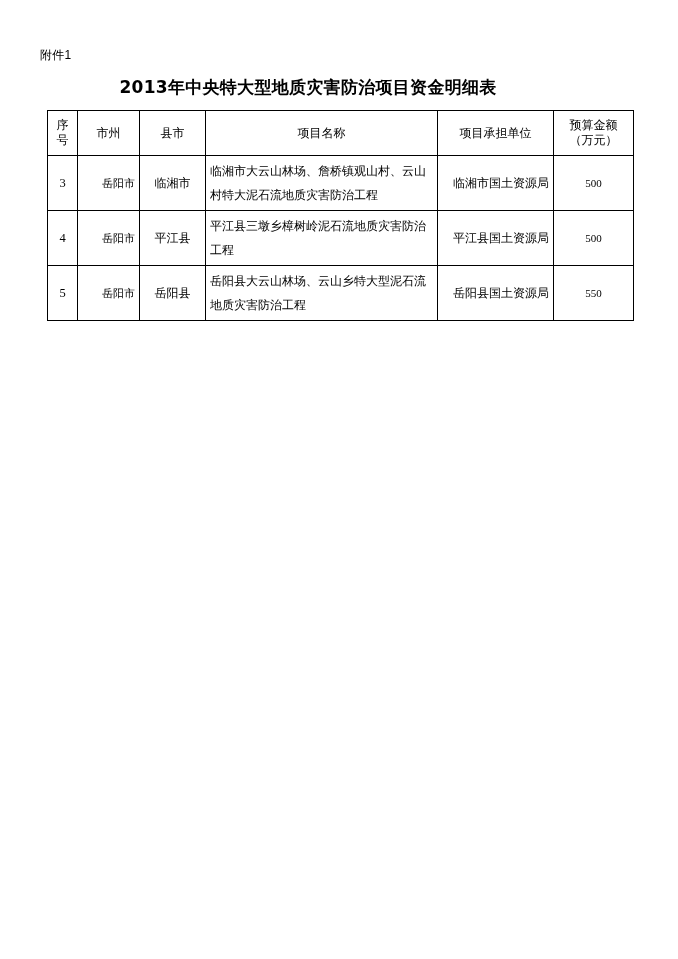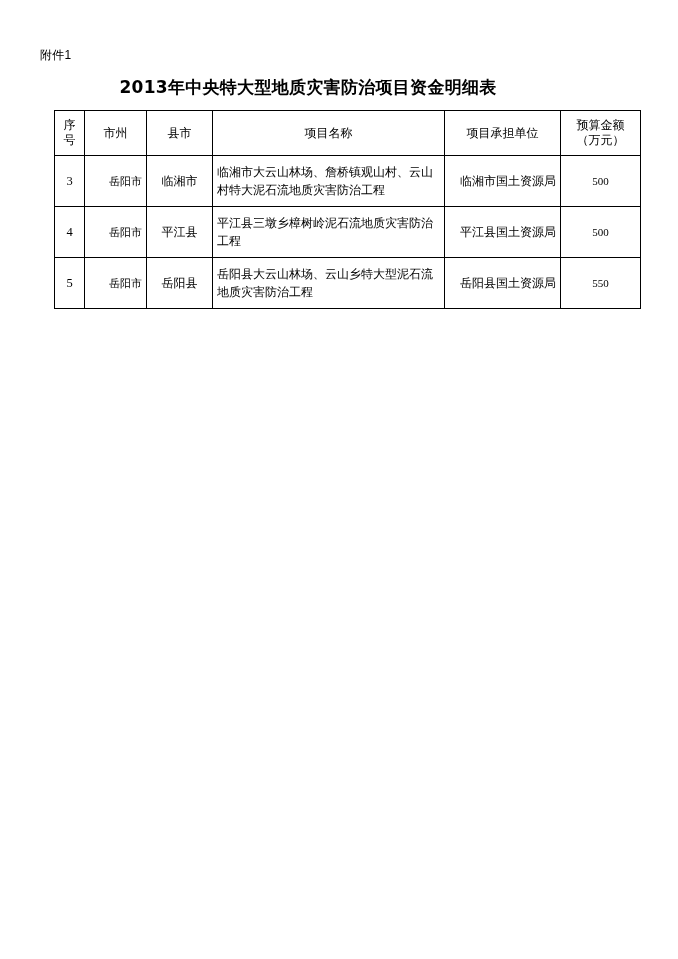--- a/index.html
+++ b/index.html
@@ -38,21 +38,21 @@
     top: 76px;
     width: 616px;
     text-align: center;
     font-family: "DejaVu Sans", "Liberation Sans", sans-serif;
     font-size: 17px;
     font-weight: bold;
     letter-spacing: 0.3px;
   }
   table.detail-table {
     position: absolute;
-    left: 54px;
+    left: 47px;
     top: 110px;
     width: 496px;
     border-collapse: collapse;
     table-layout: fixed;
     font-size: 12px;
   }
   table.detail-table td,
   table.detail-table th {
     border: 1px solid #000000;
     padding: 3px 4px;
@@ -87,21 +87,21 @@
     text-align: center;
     width: 66px;
     font-family: "DejaVu Sans", "Liberation Sans", sans-serif;
     font-size: 12px;
   }
   td.c-project {
     text-align: left;
     width: 232px;
     font-family: "DejaVu Sans", "Liberation Sans", sans-serif;
     font-size: 12px;
-    line-height: 18px;
+    line-height: 24px;
     padding-left: 6px;
     padding-right: 6px;
   }
   td.c-unit {
     text-align: right;
     width: 116px;
     font-family: "DejaVu Sans", "Liberation Sans", sans-serif;
     font-size: 12px;
   }
   td.c-amount {

